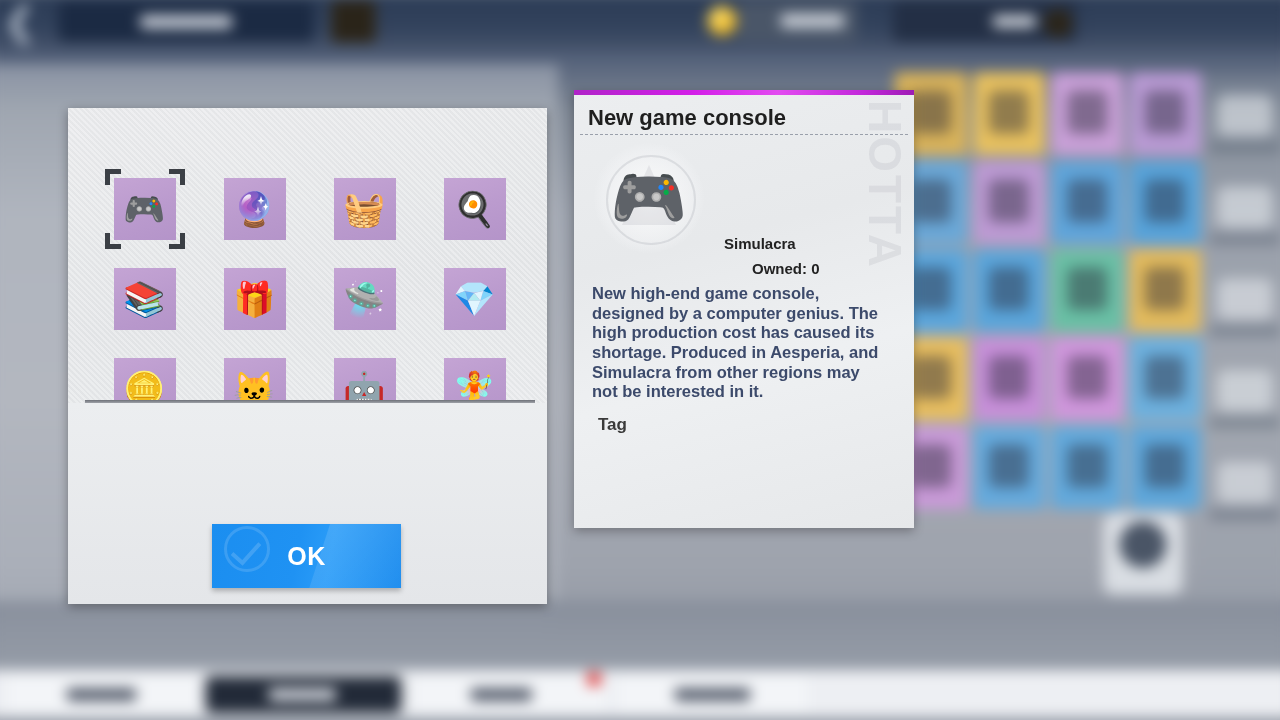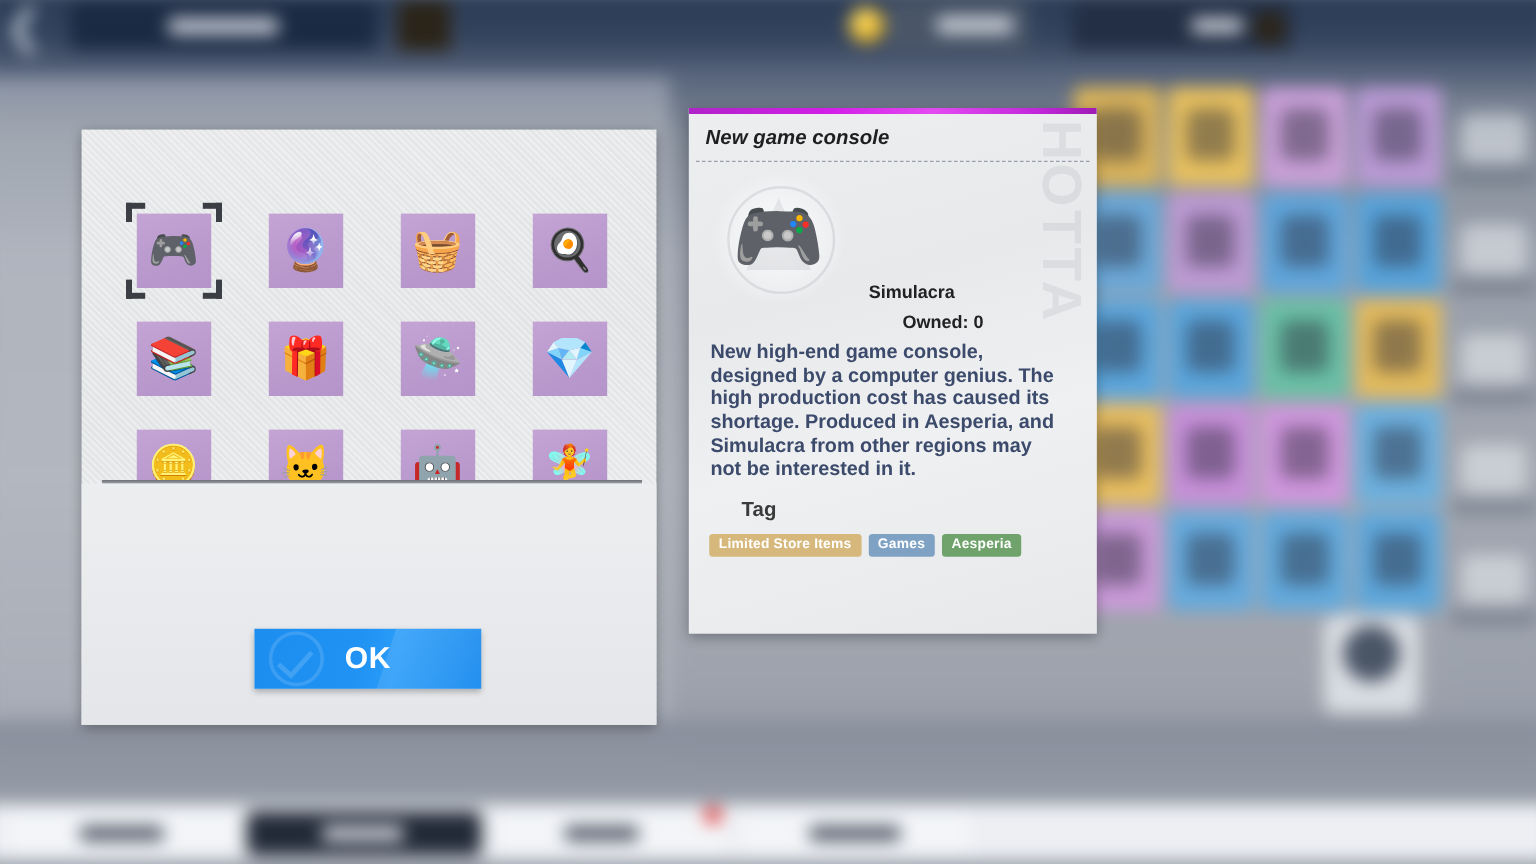--- a/index.html
+++ b/index.html
@@ -183,21 +183,21 @@
   .gb-divider {
     position: absolute; left: 17px; top: 292px; width: 450px; height: 3px;
     background: linear-gradient(180deg, #6d7078, #9fa2a8);
   }
   .gb-lower {
     position: absolute; left: 0; top: 295px; width: 479px; height: 201px;
     background: linear-gradient(180deg, #eceef0, #e4e6e9);
   }
   .ok-button {
     position: absolute; left: 144px; top: 416px;
-    width: 189px; height: 50px;
+    width: 189px; height: 64px;
     background: linear-gradient(100deg, #1b8ef0 0%, #1f92f3 45%, #2a9cf8 62%, #1c8cee 100%);
     box-shadow: 0 3px 5px rgba(0,0,0,0.25);
     display: flex; align-items: center; justify-content: center;
     cursor: pointer;
     overflow: hidden;
   }
   .ok-button .check-wm {
     position: absolute; left: 12px; top: 2px;
     width: 46px; height: 46px; border-radius: 50%;
     border: 3px solid rgba(255,255,255,0.14);
@@ -237,21 +237,21 @@
   .dp-watermark {
     position: absolute; right: 2px; top: 10px;
     font-size: 46px; font-weight: bold;
     color: rgba(148,152,160,0.16);
     letter-spacing: 3px;
     writing-mode: vertical-rl;
     user-select: none;
   }
   .dp-title {
     position: absolute; left: 14px; top: 15px;
-    font-size: 17px; font-weight: bold; color: #1f1f1f; font-style: italic;
+    font-size: 22px; font-weight: bold; color: #1f1f1f;
   }
   .dp-dashed {
     position: absolute; left: 6px; top: 44px; width: 328px; height: 0;
     border-top: 1px dashed #9aa0ab;
   }
   .dp-icon-wrap {
     position: absolute; left: 20px; top: 53px;
     width: 110px; height: 110px;
     display: flex; align-items: center; justify-content: center;
   }
@@ -287,21 +287,21 @@
   }
   .dp-desc {
     position: absolute; left: 18px; top: 194px;
     width: 296px;
     font-size: 16.5px; font-weight: bold;
     line-height: 1.19;
     color: #3c4a6b;
   }
   .dp-tag-label {
     position: absolute; left: 24px; top: 325px;
-    font-size: 17px; font-weight: bold; color: #3a3a3a; margin-left: 20px;
+    font-size: 17px; font-weight: bold; color: #3a3a3a;
   }
   .dp-tags {
     position: absolute; left: 17px; top: 355px;
     display: flex; gap: 6px; align-items: center;
   }
   .dp-tag {
     padding: 3px 8px 4px;
     border-radius: 3px;
     font-size: 11.5px; font-weight: bold;
     color: #ffffff;
@@ -474,20 +474,15 @@
       </div>
       <div class="dp-icon-art">🎮</div>
     </div>
 
     <div class="dp-materials">Simulacra</div>
     <div class="dp-owned">Owned: 0</div>
 
     <div class="dp-desc">New high-end game console, designed by a computer genius. The high production cost has caused its shortage. Produced in Aesperia, and Simulacra from other regions may not be interested in it.</div>
 
     <div class="dp-tag-label">Tag</div>
-    <div class="dp-tags" id="tagList">
-        <span class="dp-tag" style="background: rgb(215, 184, 124);">Limited Store Items</span>
-        <span class="dp-tag" style="background: rgb(127, 162, 196);">Games</span>
-        <span class="dp-tag" style="background: rgb(111, 163, 107);">Aesperia</span>
-      </div>
   </div>
 
 </div>
 
 </body></html>

